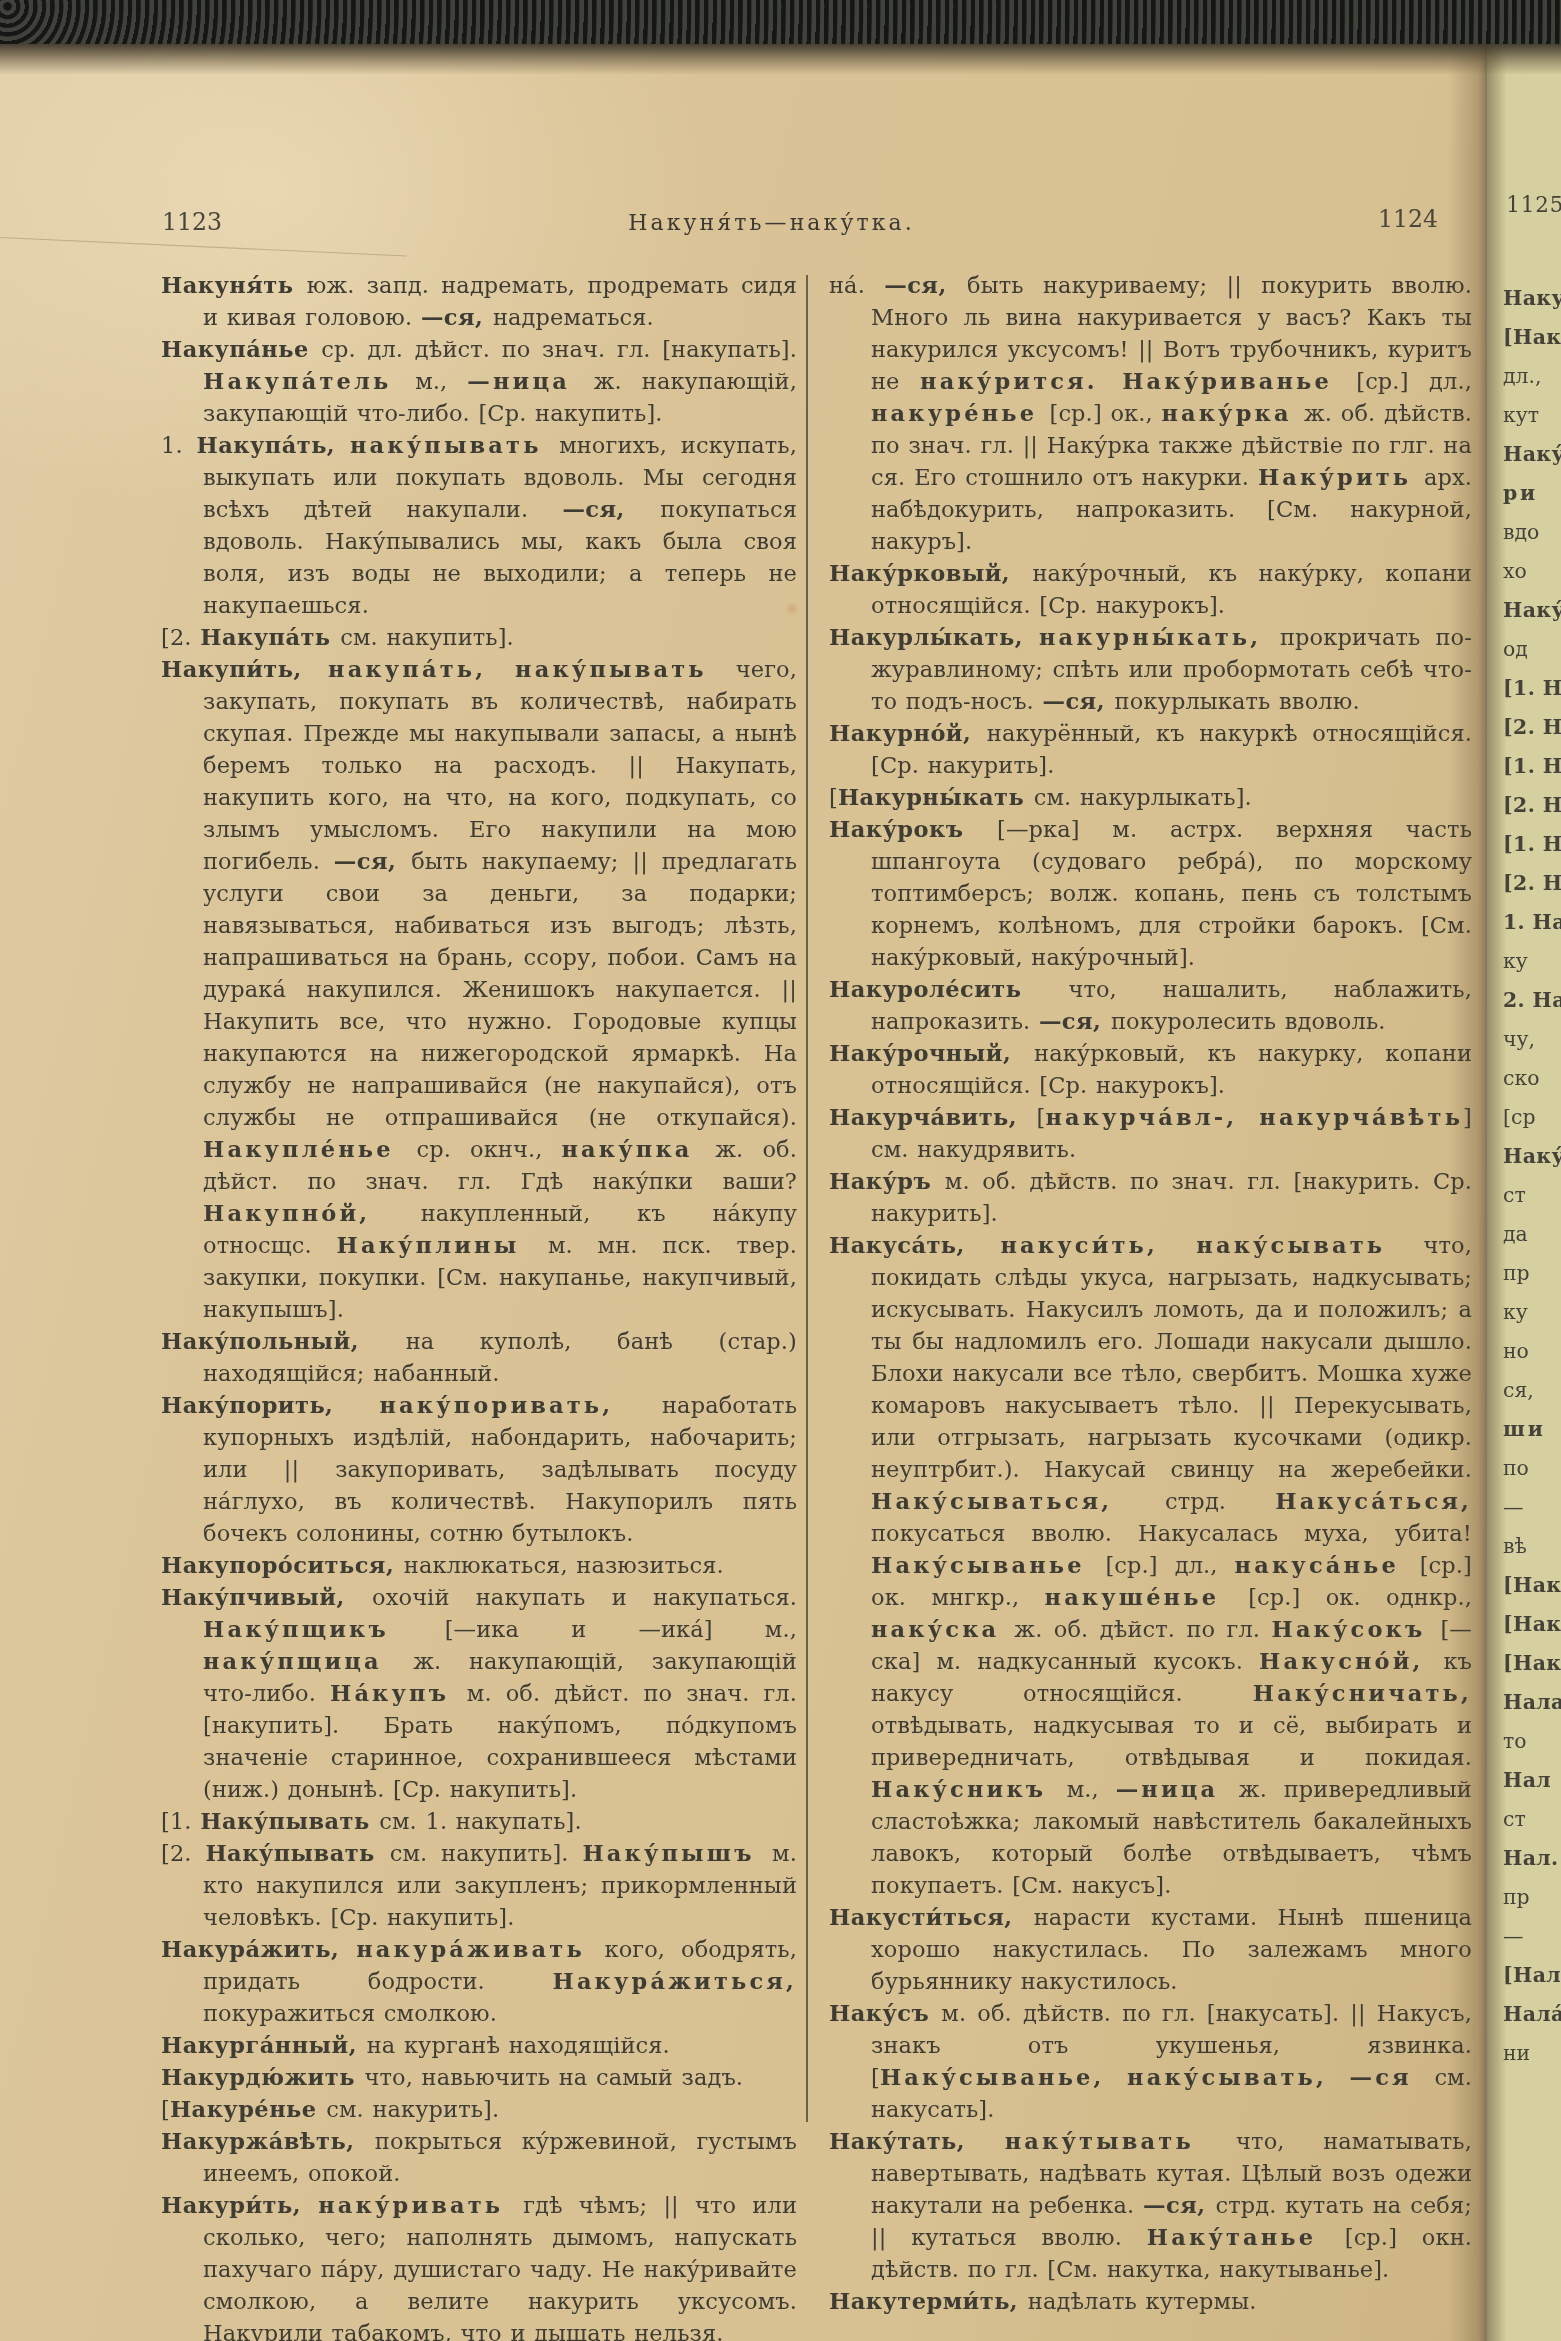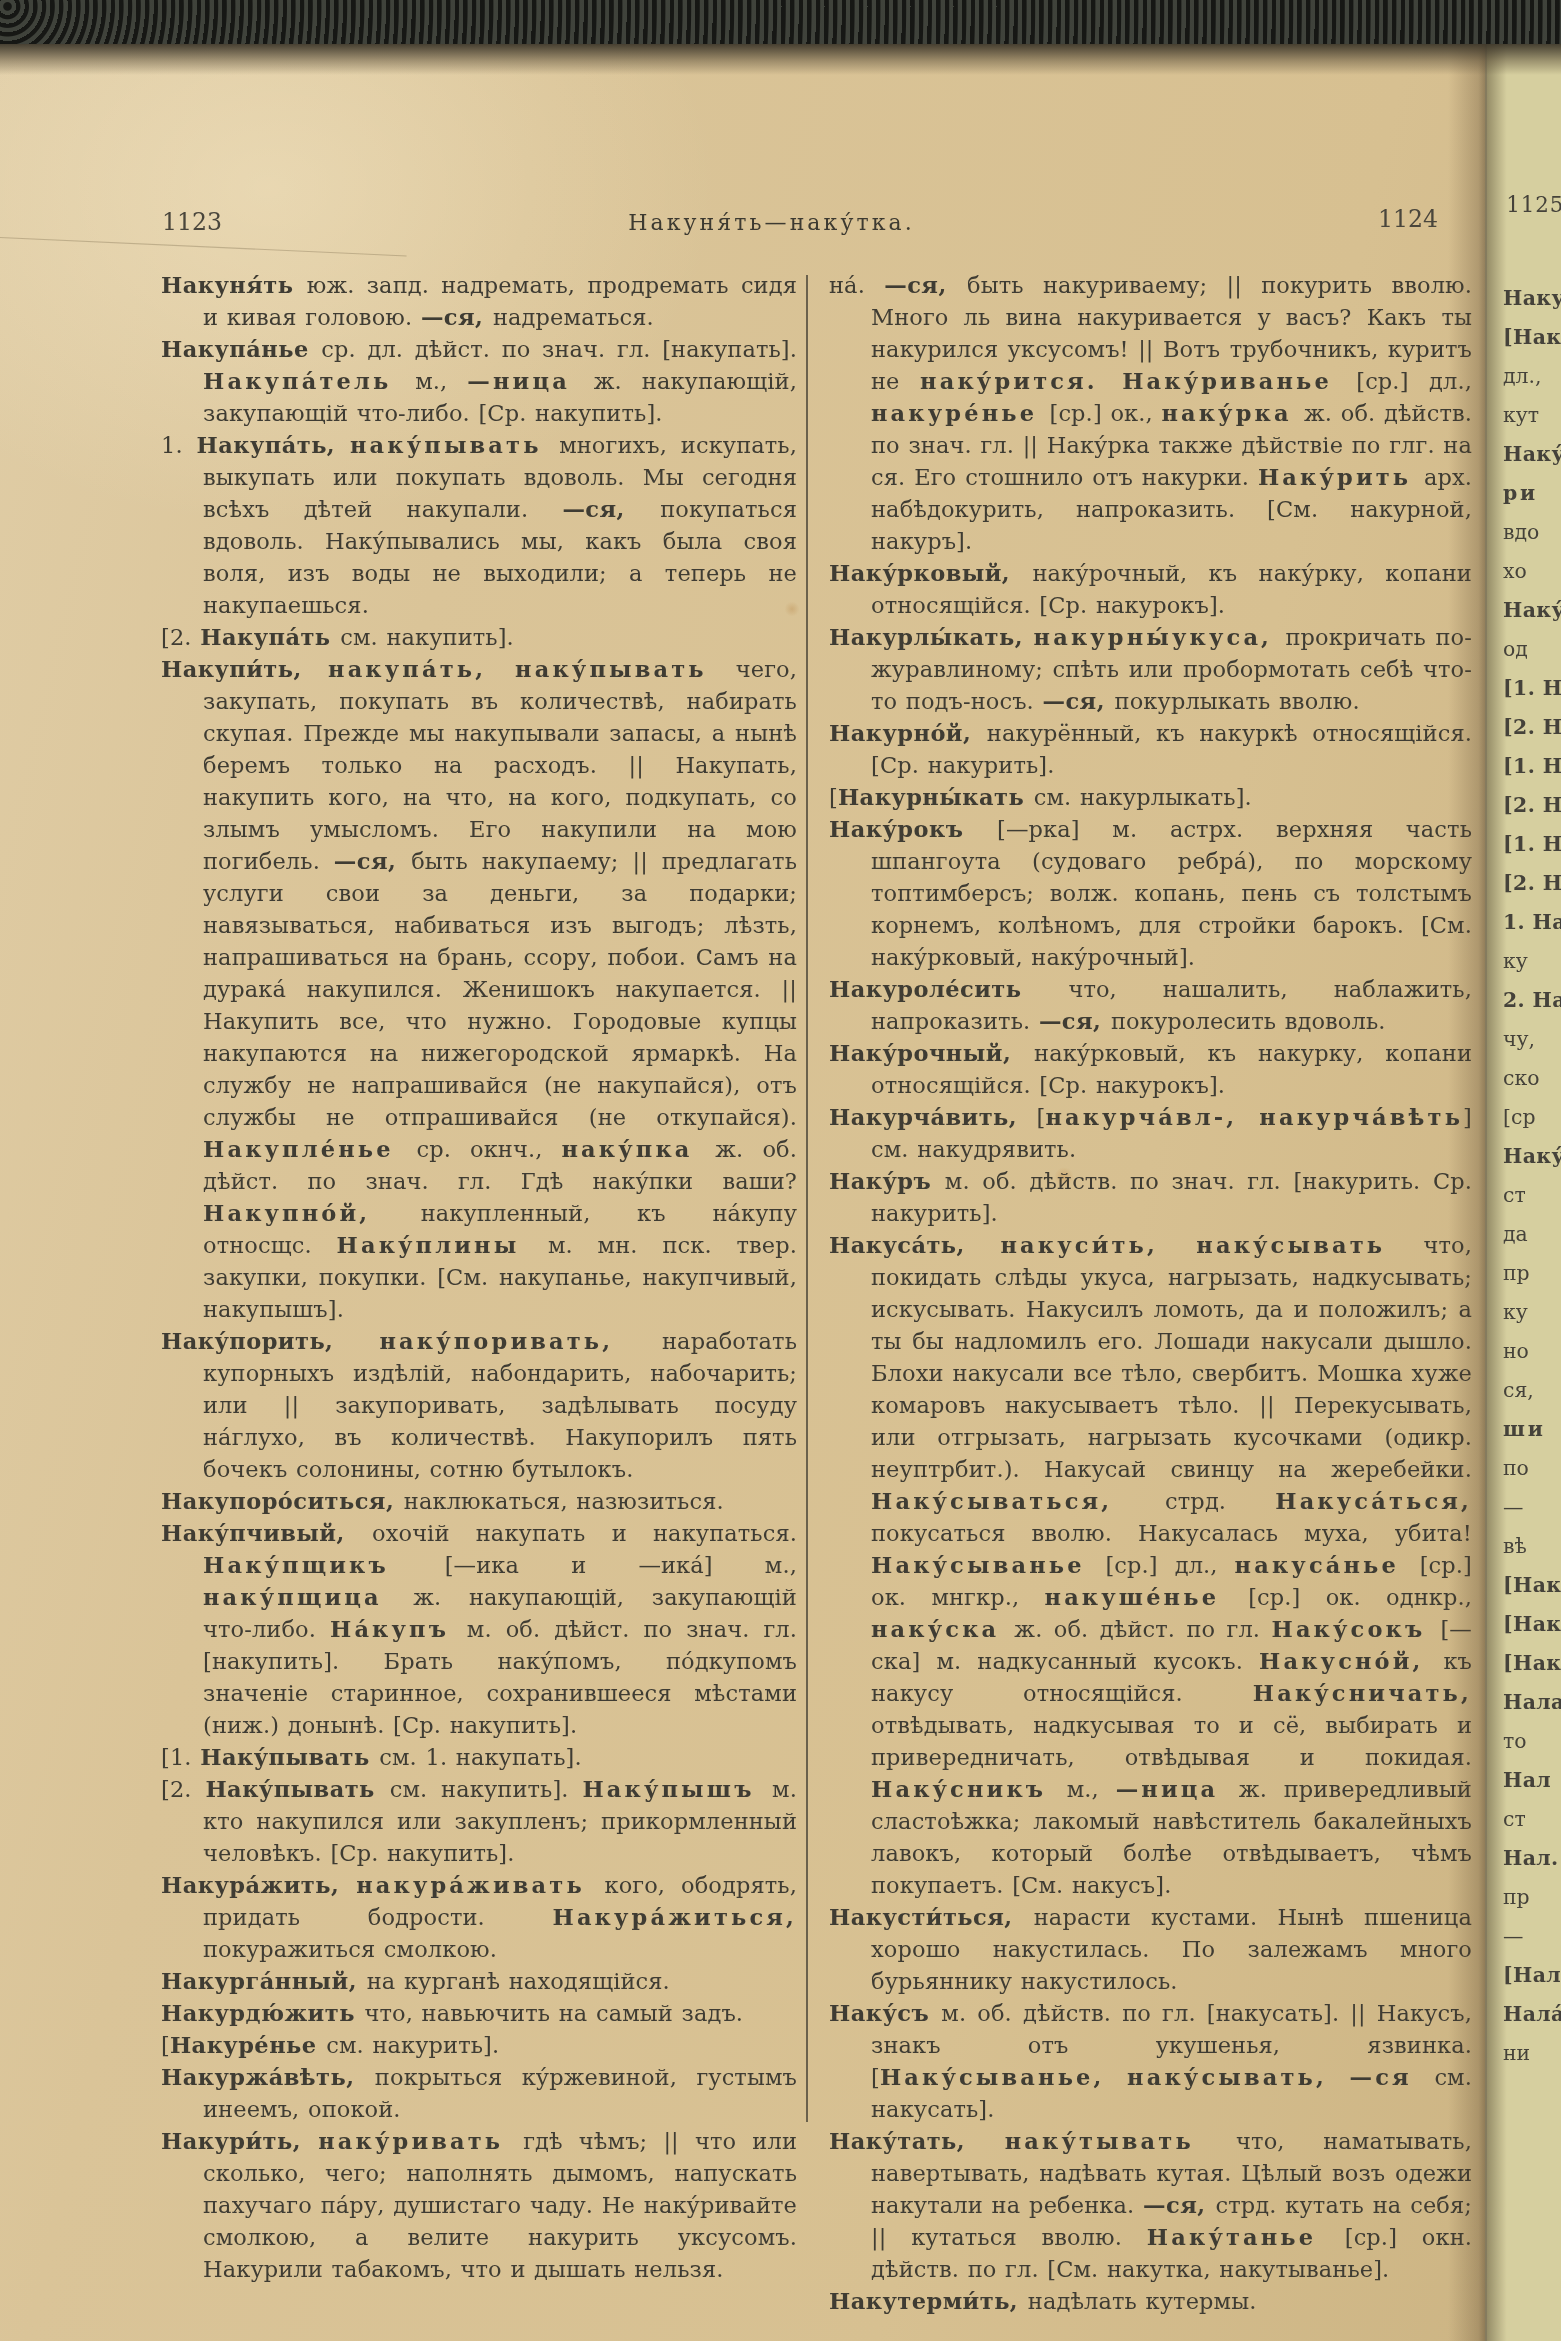--- a/index.html
+++ b/index.html
@@ -91,37 +91,38 @@
   <div class="pagenum left">1123</div>
   <div class="running-head">Накуня́ть—наку́тка.</div>
   <div class="pagenum right">1124</div>
 
   <div class="column leftcol" id="left-column">
       <div class="entry"><span class="rb">Накуня́ть </span><span class="ri">юж. запд. </span><span class="rn">надремать, продремать сидя и кивая головою. </span><span class="rb">—ся, </span><span class="rn">надрематься.</span></div>
       <div class="entry"><span class="rb">Накупа́нье </span><span class="rn">ср. дл. дѣйст. по знач. гл. [</span><span class="ri">накупать</span><span class="rn">]. </span><span class="rs">Накупа́тель </span><span class="rn">м., </span><span class="rs">—ница </span><span class="rn">ж. накупающій, закупающій что-либо. [Ср. </span><span class="ri">накупить</span><span class="rn">].</span></div>
       <div class="entry"><span class="rn">1. </span><span class="rb">Накупа́ть, </span><span class="rs">наку́пывать </span><span class="rn">многихъ, искупать, выкупать или покупать вдоволь. </span><span class="ri">Мы сегодня всѣхъ дѣтей накупали. </span><span class="rb">—ся, </span><span class="rn">покупаться вдоволь. </span><span class="ri">Наку́пывались мы, какъ была своя воля, изъ воды не выходили; а теперь не накупаешься.</span></div>
       <div class="entry"><span class="rn">[2. </span><span class="rb">Накупа́ть </span><span class="rn">см. </span><span class="ri">накупить</span><span class="rn">].</span></div>
       <div class="entry"><span class="rb">Накупи́ть, </span><span class="rs">накупа́ть, наку́пывать </span><span class="rn">чего, закупать, покупать въ количествѣ, набирать скупая. </span><span class="ri">Прежде мы накупывали запасы, а нынѣ беремъ только на расходъ. </span><span class="rn">|| </span><span class="ri">Накупать, накупить </span><span class="rn">кого, на что, на кого, подкупать, со злымъ умысломъ. </span><span class="ri">Его накупили на мою погибель. </span><span class="rb">—ся, </span><span class="rn">быть накупаему; || предлагать услуги свои за деньги, за подарки; навязываться, набиваться изъ выгодъ; лѣзть, напрашиваться на брань, ссору, побои. </span><span class="ri">Самъ на дурака́ накупился. Женишокъ накупается. </span><span class="rn">|| Накупить все, что нужно. </span><span class="ri">Городовые купцы накупаются на нижегородской ярмаркѣ. На службу не напрашивайся (не накупайся), отъ службы не отпрашивайся (не откупайся). </span><span class="rs">Накупле́нье </span><span class="rn">ср. окнч., </span><span class="rs">наку́пка </span><span class="rn">ж. об. дѣйст. по знач. гл. </span><span class="ri">Гдѣ наку́пки ваши? </span><span class="rs">Накупно́й, </span><span class="rn">накупленный, къ на́купу относщс. </span><span class="rs">Наку́плины </span><span class="rn">м. мн. </span><span class="ri">пск. твер. </span><span class="rn">закупки, покупки. [См. </span><span class="ri">накупанье, накупчивый, накупышъ</span><span class="rn">].</span></div>
+      <div class="entry"><span class="rb">Наку́польный, </span><span class="rn">на куполѣ, банѣ (стар.) находящійся; набанный.</span></div>
       <div class="entry"><span class="rb">Наку́порить, </span><span class="rs">наку́поривать, </span><span class="rn">наработать купорныхъ издѣлій, набондарить, набочарить; или || закупоривать, задѣлывать посуду на́глухо, въ количествѣ. </span><span class="ri">Накупорилъ пять бочекъ солонины, сотню бутылокъ.</span></div>
       <div class="entry"><span class="rb">Накупоро́ситься, </span><span class="rn">наклюкаться, назюзиться.</span></div>
       <div class="entry"><span class="rb">Наку́пчивый, </span><span class="rn">охочій накупать и накупаться. </span><span class="rs">Наку́пщикъ </span><span class="rn">[—ика и —ика́] м., </span><span class="rs">наку́пщица </span><span class="rn">ж. накупающій, закупающій что-либо. </span><span class="rs">На́купъ </span><span class="rn">м. об. дѣйст. по знач. гл. [</span><span class="ri">накупить</span><span class="rn">]. </span><span class="ri">Брать наку́помъ, по́дкупомъ </span><span class="rn">значеніе старинное, сохранившееся мѣстами (</span><span class="ri">ниж.</span><span class="rn">) донынѣ. [Ср. </span><span class="ri">накупить</span><span class="rn">].</span></div>
       <div class="entry"><span class="rn">[1. </span><span class="rb">Наку́пывать </span><span class="rn">см. 1. </span><span class="ri">накупать</span><span class="rn">].</span></div>
       <div class="entry"><span class="rn">[2. </span><span class="rb">Наку́пывать </span><span class="rn">см. </span><span class="ri">накупить</span><span class="rn">]. </span><span class="rs">Наку́пышъ </span><span class="rn">м. кто накупился или закупленъ; прикормленный человѣкъ. [Ср. </span><span class="ri">накупить</span><span class="rn">].</span></div>
       <div class="entry"><span class="rb">Накура́жить, </span><span class="rs">накура́живать </span><span class="rn">кого, ободрять, придать бодрости. </span><span class="rs">Накура́житься, </span><span class="rn">покуражиться смолкою.</span></div>
       <div class="entry"><span class="rb">Накурга́нный, </span><span class="rn">на курганѣ находящійся.</span></div>
       <div class="entry"><span class="rb">Накурдю́жить </span><span class="rn">что, навьючить на самый задъ.</span></div>
       <div class="entry"><span class="rn">[</span><span class="rb">Накуре́нье </span><span class="rn">см. </span><span class="ri">накурить</span><span class="rn">].</span></div>
       <div class="entry"><span class="rb">Накуржа́вѣть, </span><span class="rn">покрыться ку́ржевиной, густымъ инеемъ, опокой.</span></div>
       <div class="entry"><span class="rb">Накури́ть, </span><span class="rs">наку́ривать </span><span class="rn">гдѣ чѣмъ; || что или сколько, чего; наполнять дымомъ, напускать пахучаго па́ру, душистаго чаду. </span><span class="ri">Не наку́ривайте смолкою, а велите накурить уксусомъ. Накурили табакомъ, что и дышать нельзя. </span></div>
     </div>
   <div class="col-divider"></div>
   <div class="column rightcol" id="right-column">
       <div class="entry"><span class="rn">на́. </span><span class="rb">—ся, </span><span class="rn">быть накуриваему; || покурить вволю. </span><span class="ri">Много ль вина накуривается у васъ? Какъ ты накурился уксусомъ! </span><span class="rn">|| </span><span class="ri">Вотъ трубочникъ, куритъ не </span><span class="rs">наку́рится. </span><span class="rs">Наку́риванье </span><span class="rn">[ср.] дл., </span><span class="rs">накуре́нье </span><span class="rn">[ср.] ок., </span><span class="rs">наку́рка </span><span class="rn">ж. об. дѣйств. по знач. гл. || </span><span class="ri">Наку́рка </span><span class="rn">также дѣйствіе по глг. на </span><span class="ri">ся. Его стошнило отъ накурки. </span><span class="rs">Наку́рить </span><span class="ri">арх. </span><span class="rn">набѣдокурить, напроказить. [См. </span><span class="ri">накурной, накуръ</span><span class="rn">].</span></div>
       <div class="entry"><span class="rb">Наку́рковый, </span><span class="rn">наку́рочный, къ наку́рку, копани относящійся. [Ср. </span><span class="ri">накурокъ</span><span class="rn">].</span></div>
-      <div class="entry"><span class="rb">Накурлы́кать, </span><span class="rs">накурны́укуса, </span><span class="rn">прокричать по-журавлиному; спѣть или пробормотать себѣ что-то подъ-носъ. </span><span class="rb">—ся, </span><span class="rn">покурлыкать вволю.</span></div>
+      <div class="entry"><span class="rb">Накурлы́кать, </span><span class="rs">накурны́кать, </span><span class="rn">прокричать по-журавлиному; спѣть или пробормотать себѣ что-то подъ-носъ. </span><span class="rb">—ся, </span><span class="rn">покурлыкать вволю.</span></div>
       <div class="entry"><span class="rb">Накурно́й, </span><span class="rn">накурённый, къ накуркѣ относящійся. [Ср. </span><span class="ri">накурить</span><span class="rn">].</span></div>
       <div class="entry"><span class="rn">[</span><span class="rb">Накурны́кать </span><span class="rn">см. </span><span class="ri">накурлыкать</span><span class="rn">].</span></div>
       <div class="entry"><span class="rb">Наку́рокъ </span><span class="rn">[—рка] м. </span><span class="ri">астрх. </span><span class="rn">верхняя часть шпангоута (судоваго ребра́), по морскому топтимберсъ; </span><span class="ri">волж. </span><span class="rn">копань, пень съ толстымъ корнемъ, колѣномъ, для стройки барокъ. [См. </span><span class="ri">наку́рковый, наку́рочный</span><span class="rn">].</span></div>
       <div class="entry"><span class="rb">Накуроле́сить </span><span class="rn">что, нашалить, наблажить, напроказить. </span><span class="rb">—ся, </span><span class="rn">покуролесить вдоволь.</span></div>
       <div class="entry"><span class="rb">Наку́рочный, </span><span class="rn">наку́рковый, къ накурку, копани относящійся. [Ср. </span><span class="ri">накурокъ</span><span class="rn">].</span></div>
       <div class="entry"><span class="rb">Накурча́вить, </span><span class="rn">[</span><span class="rs">накурча́вл-, накурча́вѣть</span><span class="rn">] см. </span><span class="ri">накудрявить</span><span class="rn">.</span></div>
       <div class="entry"><span class="rb">Наку́ръ </span><span class="rn">м. об. дѣйств. по знач. гл. [</span><span class="ri">накурить. </span><span class="rn">Ср. </span><span class="ri">накурить</span><span class="rn">].</span></div>
       <div class="entry"><span class="rb">Накуса́ть, </span><span class="rs">накуси́ть, наку́сывать </span><span class="rn">что, покидать слѣды укуса, нагрызать, надкусывать; искусывать. </span><span class="ri">Накусилъ ломоть, да и положилъ; а ты бы надломилъ его. Лошади накусали дышло. Блохи накусали все тѣло, свербитъ. Мошка хуже комаровъ накусываетъ тѣло. </span><span class="rn">|| Перекусывать, или отгрызать, нагрызать кусочками (одикр. неуптрбит.). </span><span class="ri">Накусай свинцу на жеребейки. </span><span class="rs">Наку́сываться, </span><span class="rn">стрд. </span><span class="rs">Накуса́ться, </span><span class="rn">покусаться вволю. </span><span class="ri">Накусалась муха, убита! </span><span class="rs">Наку́сыванье </span><span class="rn">[ср.] дл., </span><span class="rs">накуса́нье </span><span class="rn">[ср.] ок. мнгкр., </span><span class="rs">накуше́нье </span><span class="rn">[ср.] ок. однкр., </span><span class="rs">наку́ска </span><span class="rn">ж. об. дѣйст. по гл. </span><span class="rs">Наку́сокъ </span><span class="rn">[—ска] м. надкусанный кусокъ. </span><span class="rs">Накусно́й, </span><span class="rn">къ накусу относящійся. </span><span class="rs">Наку́сничать, </span><span class="rn">отвѣдывать, надкусывая то и сё, выбирать и привередничать, отвѣдывая и покидая. </span><span class="rs">Наку́сникъ </span><span class="rn">м., </span><span class="rs">—ница </span><span class="rn">ж. привередливый сластоѣжка; лакомый навѣститель бакалейныхъ лавокъ, который болѣе отвѣдываетъ, чѣмъ покупаетъ. [См. </span><span class="ri">накусъ</span><span class="rn">].</span></div>
       <div class="entry"><span class="rb">Накусти́ться, </span><span class="rn">нарасти кустами. </span><span class="ri">Нынѣ пшеница хорошо накустилась. По залежамъ много бурьяннику накустилось.</span></div>
       <div class="entry"><span class="rb">Наку́съ </span><span class="rn">м. об. дѣйств. по гл. [</span><span class="ri">накусать</span><span class="rn">]. || </span><span class="ri">Накусъ, </span><span class="rn">знакъ отъ укушенья, язвинка. [</span><span class="rs">Наку́сыванье, наку́сывать, —ся </span><span class="rn">см. </span><span class="ri">накусать</span><span class="rn">].</span></div>

